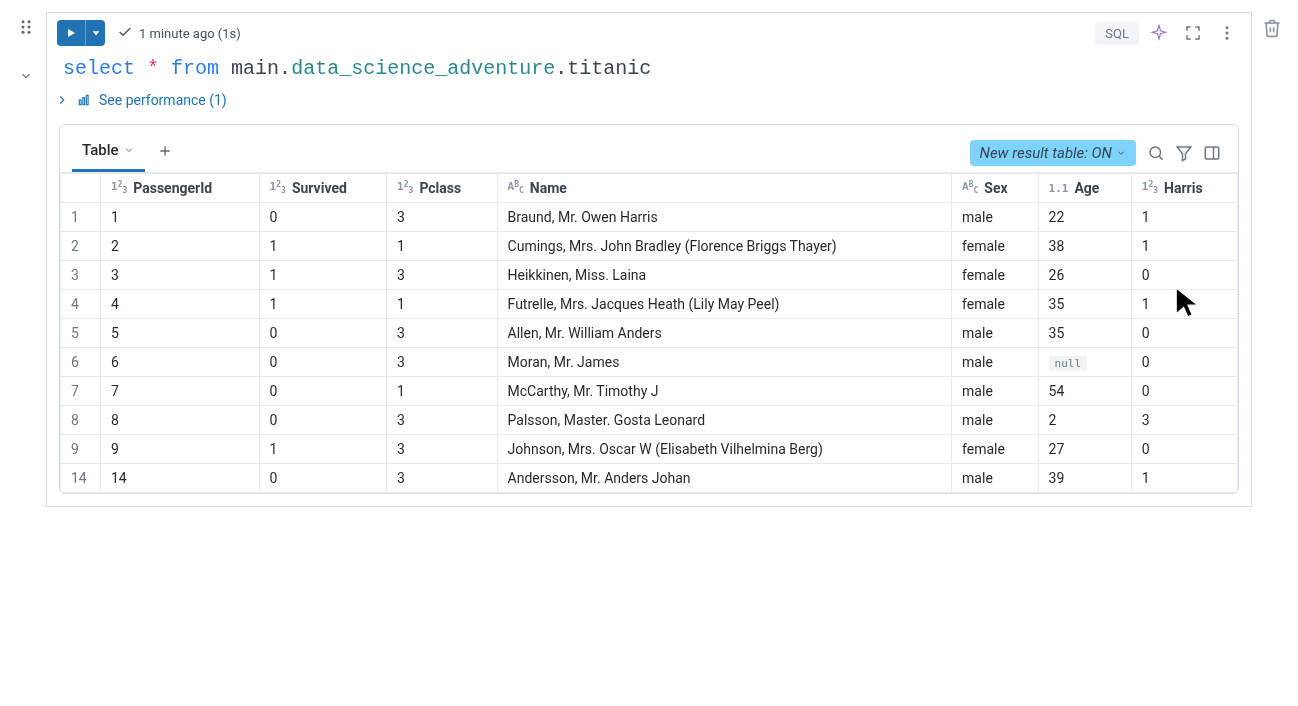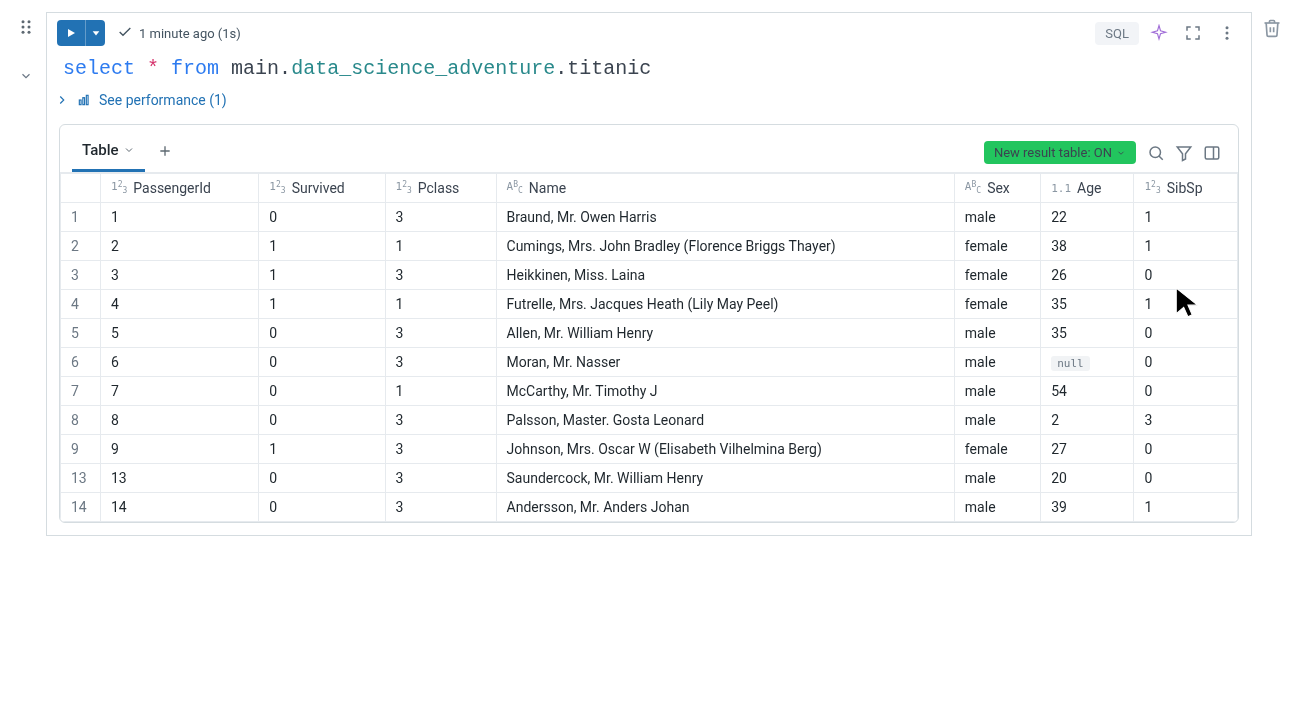--- a/index.html
+++ b/index.html
@@ -129,49 +129,50 @@
   cursor:pointer;
   font-weight:500;
 }
 .tab svg { width:12px; height:12px; color:#5d6871; }
 .add-tab {
   padding:6px 8px; color:#5d6871; cursor:pointer; margin-left:4px;
 }
 .add-tab svg { width:16px; height:16px; }
 .result-tabs .spacer { flex:1; }
 .result-toggle {
-  background:#22c55e;
+  background:#7dd3fc;
   color:#3b4450;
   padding:4px 10px;
   border-radius:4px;
-  font-size:13px;
+  font-size:15px;
   cursor:pointer;
   display:flex; align-items:center; gap:4px;
   margin-right:6px;
+  font-style:italic;
 }
 .result-toggle svg { width:10px; height:10px; }
 
 .table-scroll {
   overflow:auto;
   max-height: 420px;
 }
 table.data {
   border-collapse: collapse;
   width:100%;
   font-size:14px;
 }
 table.data th, table.data td {
   border: 1px solid #e6eaee;
   padding: 6px 10px;
   text-align:left;
   white-space:nowrap;
 }
 table.data th {
   background:#fff;
-  font-weight:400;
+  font-weight:700;
   color:#3b4450;
   position:sticky; top:0;
 }
 .th-inner { display:flex; align-items:center; gap:6px; }
 .type-ic { color:#8b97a3; font-family: "SFMono-Regular",monospace; font-size:11px; }
 .type-ic sup { font-size:8px; vertical-align:top; }
 .rownum { color:#6c7884; text-align:right; width:40px; }
 td.num { text-align:right; }
 td.null-cell { text-align:right;margin-left:20px; }
 .null-pill {
@@ -359,21 +360,21 @@
                 </th>
                 <th>
                   <div class="th-inner">
                     <span class="type-ic">1.1</span>
                     <span>Age</span>
                   </div>
                 </th>
                 <th>
                   <div class="th-inner">
                     <span class="type-ic">1<sup>2</sup><sub style="font-size:8px">3</sub></span>
-                    <span>SibSp</span>
+                    <span>Harris</span>
                   </div>
                 </th>
               </tr>
             </thead>
           <tbody id="data-body">
               <tr>
                 <td class="rownum">1</td>
                 <td class="num">1</td>
                 <td class="num">0</td>
                 <td class="num">3</td>
@@ -410,31 +411,31 @@
                 <td>Futrelle, Mrs. Jacques Heath (Lily May Peel)</td>
                 <td>female</td>
                 <td class="num">35</td>
                 <td class="num">1</td>
               </tr>
               <tr>
                 <td class="rownum">5</td>
                 <td class="num">5</td>
                 <td class="num">0</td>
                 <td class="num">3</td>
-                <td>Allen, Mr. William Henry</td>
+                <td>Allen, Mr. William Anders</td>
                 <td>male</td>
                 <td class="num">35</td>
                 <td class="num">0</td>
               </tr>
               <tr>
                 <td class="rownum">6</td>
                 <td class="num">6</td>
                 <td class="num">0</td>
                 <td class="num">3</td>
-                <td>Moran, Mr. Nasser</td>
+                <td>Moran, Mr. James</td>
                 <td>male</td>
                 <td class="null-cell"><span class="null-pill">null</span></td>
                 <td class="num">0</td>
               </tr>
               <tr>
                 <td class="rownum">7</td>
                 <td class="num">7</td>
                 <td class="num">0</td>
                 <td class="num">1</td>
                 <td>McCarthy, Mr. Timothy J</td>
@@ -453,30 +454,20 @@
                 <td class="num">3</td>
               </tr>
               <tr>
                 <td class="rownum">9</td>
                 <td class="num">9</td>
                 <td class="num">1</td>
                 <td class="num">3</td>
                 <td>Johnson, Mrs. Oscar W (Elisabeth Vilhelmina Berg)</td>
                 <td>female</td>
                 <td class="num">27</td>
-                <td class="num">0</td>
-              </tr>
-              <tr>
-                <td class="rownum">13</td>
-                <td class="num">13</td>
-                <td class="num">0</td>
-                <td class="num">3</td>
-                <td>Saundercock, Mr. William Henry</td>
-                <td>male</td>
-                <td class="num">20</td>
                 <td class="num">0</td>
               </tr>
               <tr>
                 <td class="rownum">14</td>
                 <td class="num">14</td>
                 <td class="num">0</td>
                 <td class="num">3</td>
                 <td>Andersson, Mr. Anders Johan</td>
                 <td>male</td>
                 <td class="num">39</td>

